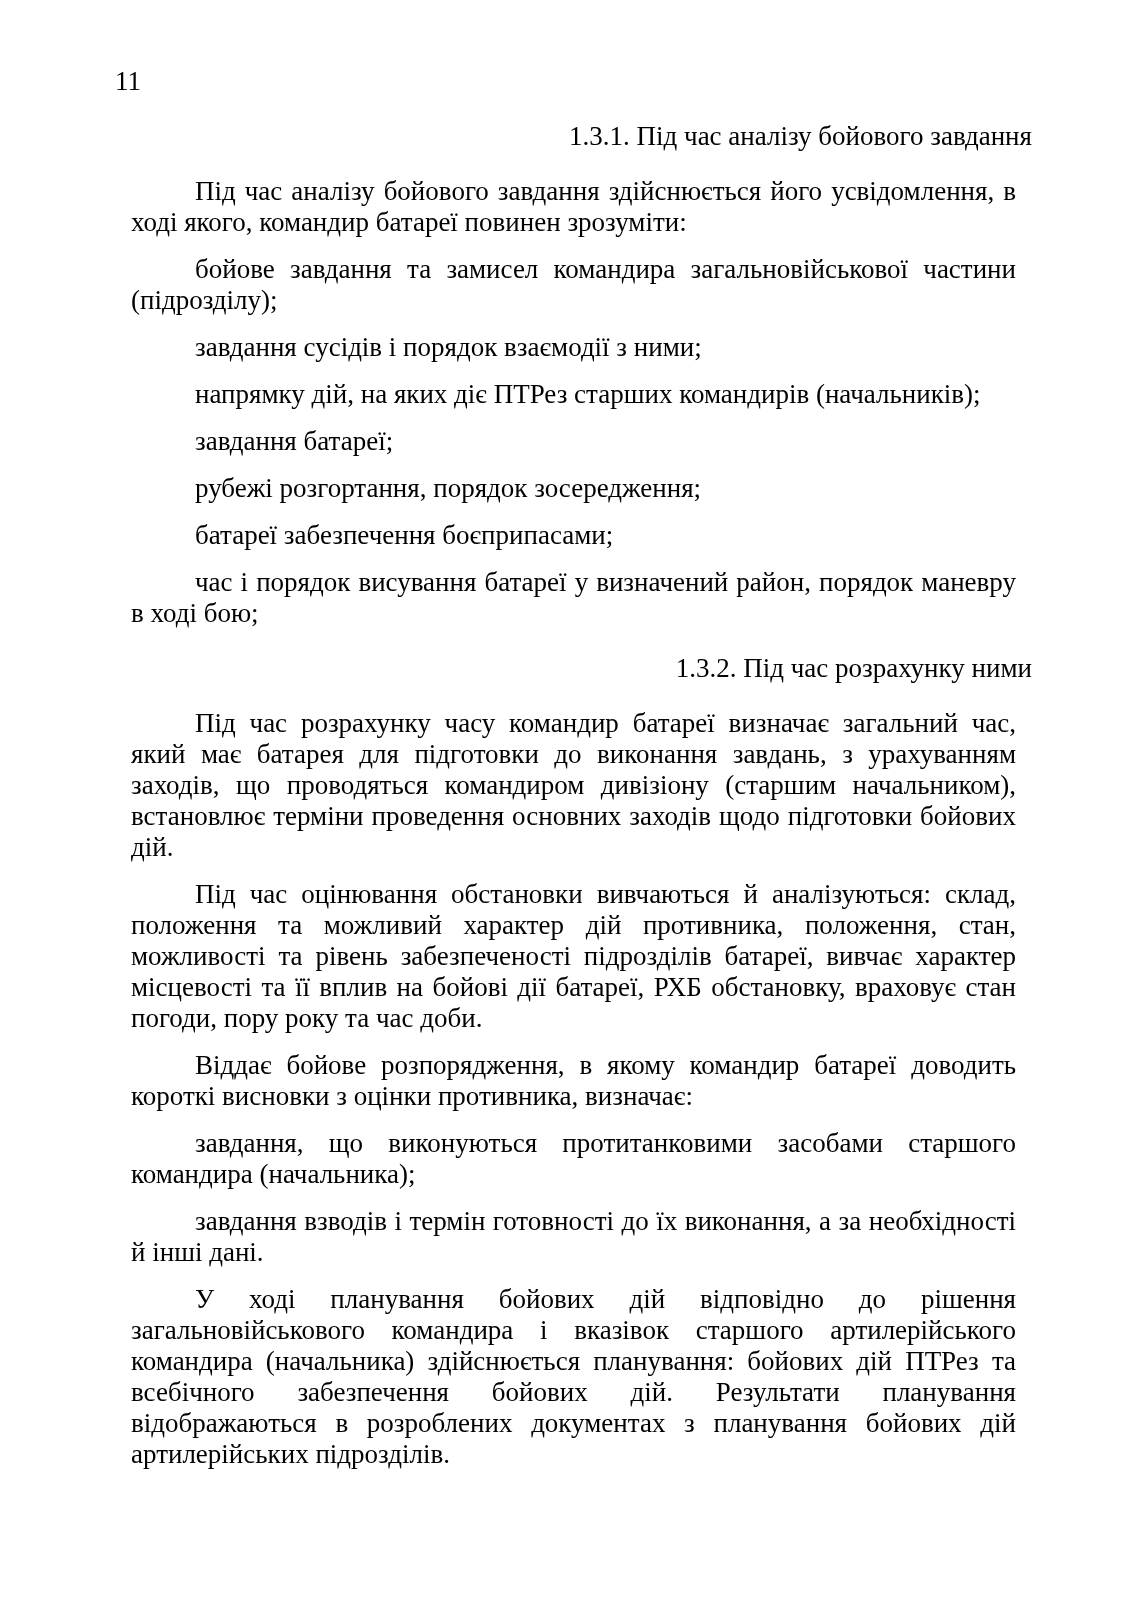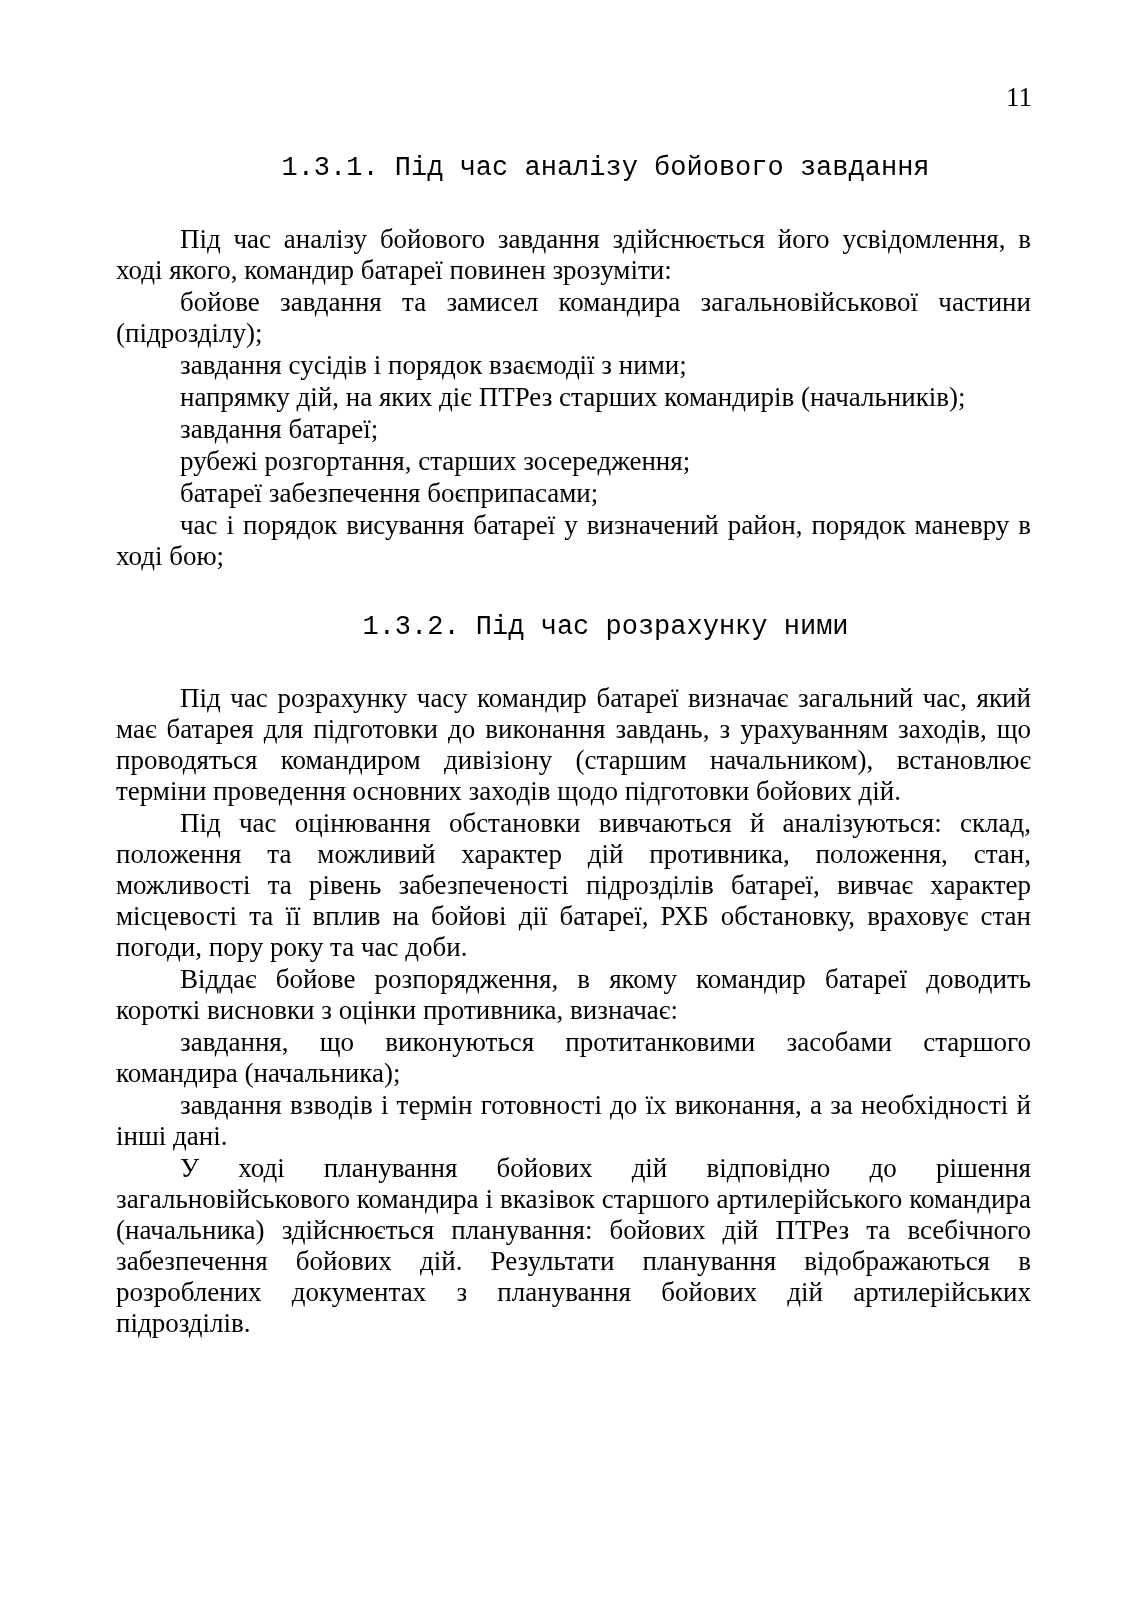--- a/index.html
+++ b/index.html
@@ -13,49 +13,48 @@
     min-height: 1615px;
     background: #ffffff;
     color: #000000;
     box-sizing: border-box;
     padding: 66px 110px 60px 115px;
     font-family: "Liberation Serif", "DejaVu Serif", serif;
     font-size: 27px;
     line-height: 31px;
   }
   .page-number {
-    text-align: right;
-    margin: 16px 0 10px 0;
+    text-align: left;
+    margin: 0 0 10px 0;
   }
   .block {
-    margin: 1px;
+    margin: 16px;
     text-indent: 64px;
   }
   .block--heading {
-    margin: 40px 0;
-    text-align: center;
-    font-family: Liberation Mono, monospace;
+    margin: 24px 0;
+    text-align: right;
   }
   .block--paragraph {
     text-align: justify;
   }
 </style>
 </head>
 <body>
 
 <div class="doc-page">
   <p class="page-number">11</p>
 
   <p class="block block--heading">1.3.1. Під час аналізу бойового завдання</p>
   <p class="block block--paragraph">Під час аналізу бойового завдання здійснюється його усвідомлення, в ході якого, командир батареї повинен зрозуміти:</p>
   <p class="block block--paragraph">бойове завдання та замисел командира загальновійськової частини (підрозділу);</p>
   <p class="block block--paragraph">завдання сусідів і порядок взаємодії з ними;</p>
   <p class="block block--paragraph">напрямку дій, на яких діє ПТРез старших командирів (начальників);</p>
   <p class="block block--paragraph">завдання батареї;</p>
-  <p class="block block--paragraph">рубежі розгортання, старших зосередження;</p>
+  <p class="block block--paragraph">рубежі розгортання, порядок зосередження;</p>
   <p class="block block--paragraph">батареї забезпечення боєприпасами;</p>
   <p class="block block--paragraph">час і порядок висування батареї у визначений район, порядок маневру в ході бою;</p>
 
   <p class="block block--heading">1.3.2. Під час розрахунку ними</p>
   <p class="block block--paragraph">Під час розрахунку часу командир батареї визначає загальний час, який має батарея для підготовки до виконання завдань, з урахуванням заходів, що проводяться командиром дивізіону (старшим начальником), встановлює терміни проведення основних заходів щодо підготовки бойових дій.</p>
 
   <p class="block block--paragraph">Під час оцінювання обстановки вивчаються й аналізуються: склад, положення та можливий характер дій противника, положення, стан, можливості та рівень забезпеченості підрозділів батареї, вивчає характер місцевості та її вплив на бойові дії батареї, РХБ обстановку, враховує стан погоди, пору року та час доби.</p>
 
   <p class="block block--paragraph">Віддає бойове розпорядження, в якому командир батареї доводить короткі висновки з оцінки противника, визначає:</p>
   <p class="block block--paragraph">завдання, що виконуються протитанковими засобами старшого командира (начальника);</p>

